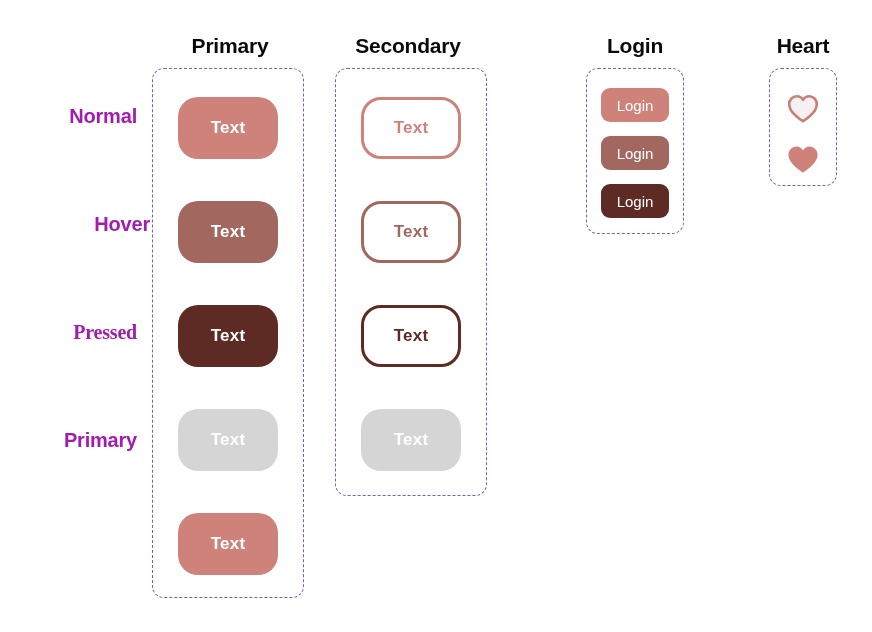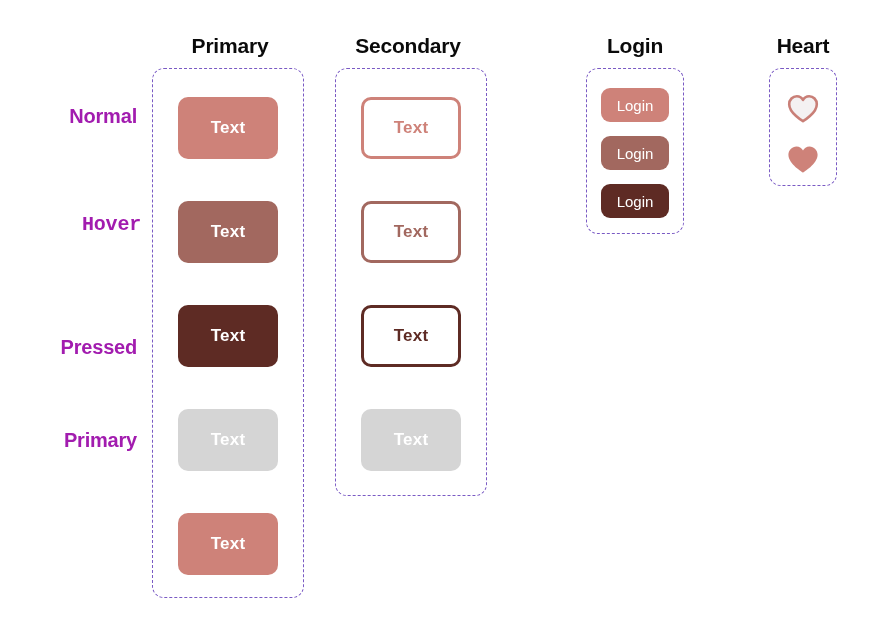--- a/index.html
+++ b/index.html
@@ -46,21 +46,21 @@
     background: transparent;
   }
 
   
   .btn {
     position: absolute;
     box-sizing: border-box;
     display: flex;
     align-items: center;
     justify-content: center;
-    border-radius: 10px;
+    border-radius: 20px;
     font-size: 17px;
     font-weight: bold;
     letter-spacing: 0.2px;
     user-select: none;
   }
   .btn.outline {
     background: #ffffff;
     border-style: solid;
   }
   .btn-login {
@@ -86,22 +86,22 @@
 </style>
 </head>
 <body>
 
 <div class="col-header" style="left:155px; top:34px; width:150px;">Primary</div>
 <div class="col-header" style="left:333px; top:34px; width:150px;">Secondary</div>
 <div class="col-header" style="left:560px; top:34px; width:150px;">Login</div>
 <div class="col-header" style="left:728px; top:34px; width:150px;">Heart</div>
 
 <div class="row-label" style="left:0px; top:105px; width:137px;">Normal</div>
-<div class="row-label" style="left:4px; top:213px; width:137px;font-family:Liberation Mono, monospace;">Hover</div>
-<div class="row-label" style="left:0px; top:336px; width:137px;">Pressed</div>
+<div class="row-label" style="left:13px; top:213px; width:137px;">Hover</div>
+<div class="row-label" style="left:0px; top:321px; width:137px;font-family:Liberation Serif, serif;">Pressed</div>
 <div class="row-label" style="left:0px; top:429px; width:137px;">Primary</div>
 
 <div class="dashed-box" style="left:152px; top:68px; width:152px; height:530px;"></div>
 <div class="dashed-box" style="left:335px; top:68px; width:152px; height:428px;"></div>
 <div class="dashed-box" style="left:586px; top:68px; width:98px; height:166px;"></div>
 <div class="dashed-box" style="left:769px; top:68px; width:68px; height:118px;"></div>
 
 <div class="btn" style="left:178px; top:97px; width:100px; height:62px; background:#ce8279;">
   <span style="color:#ffffff;">Text</span>
 </div>

